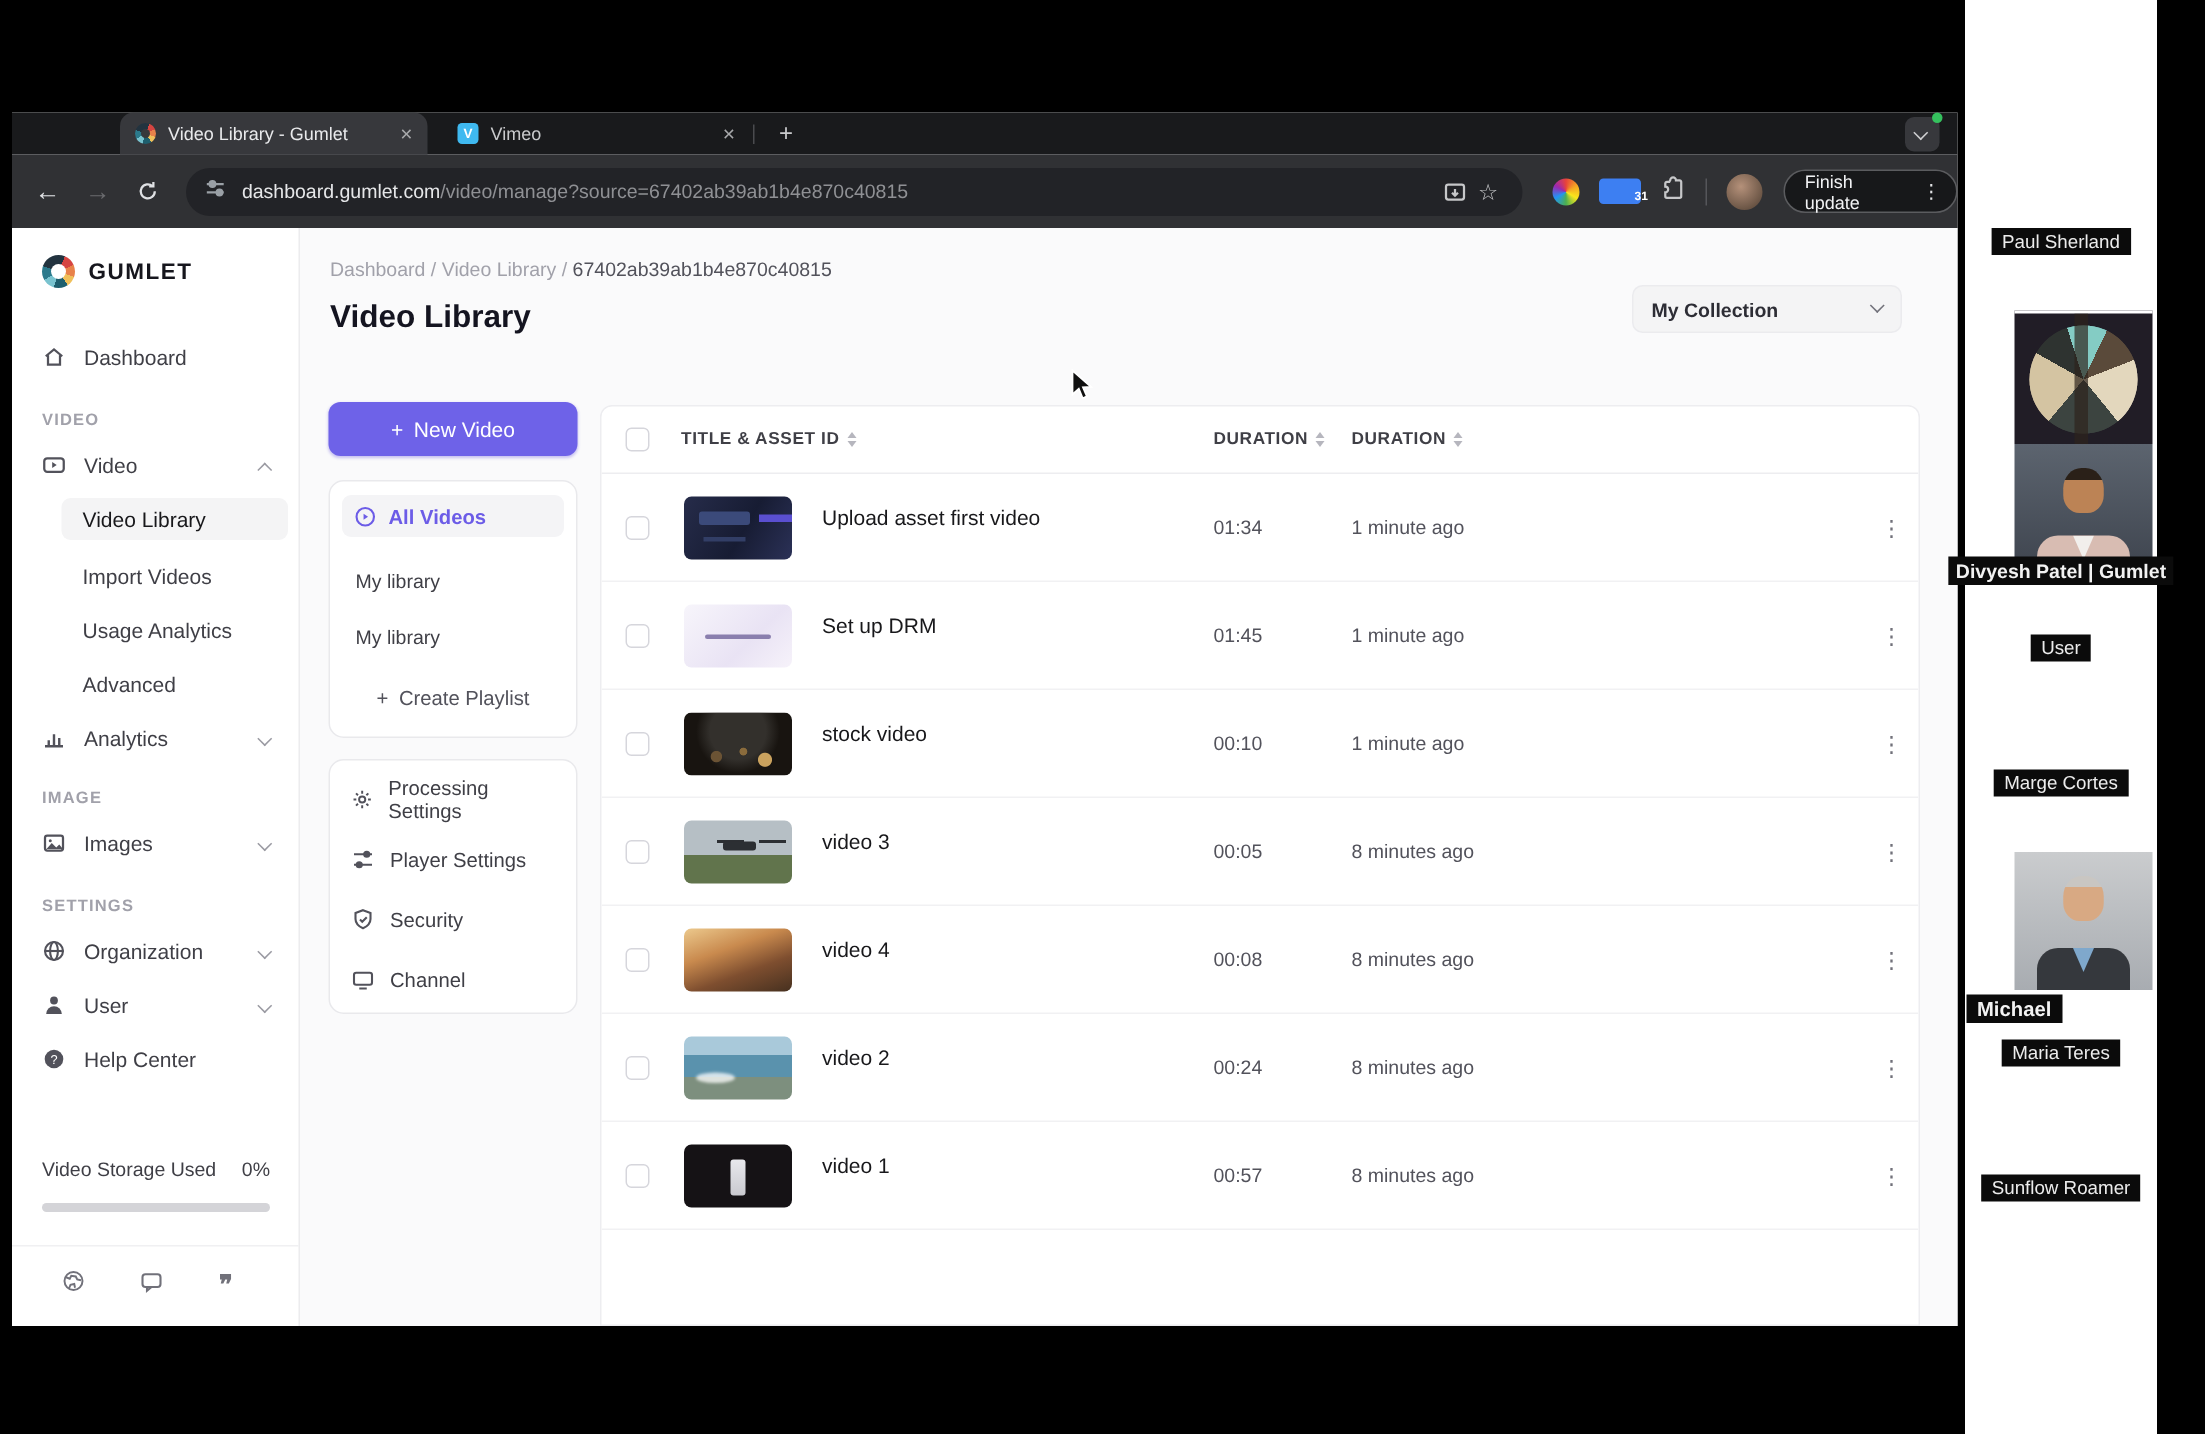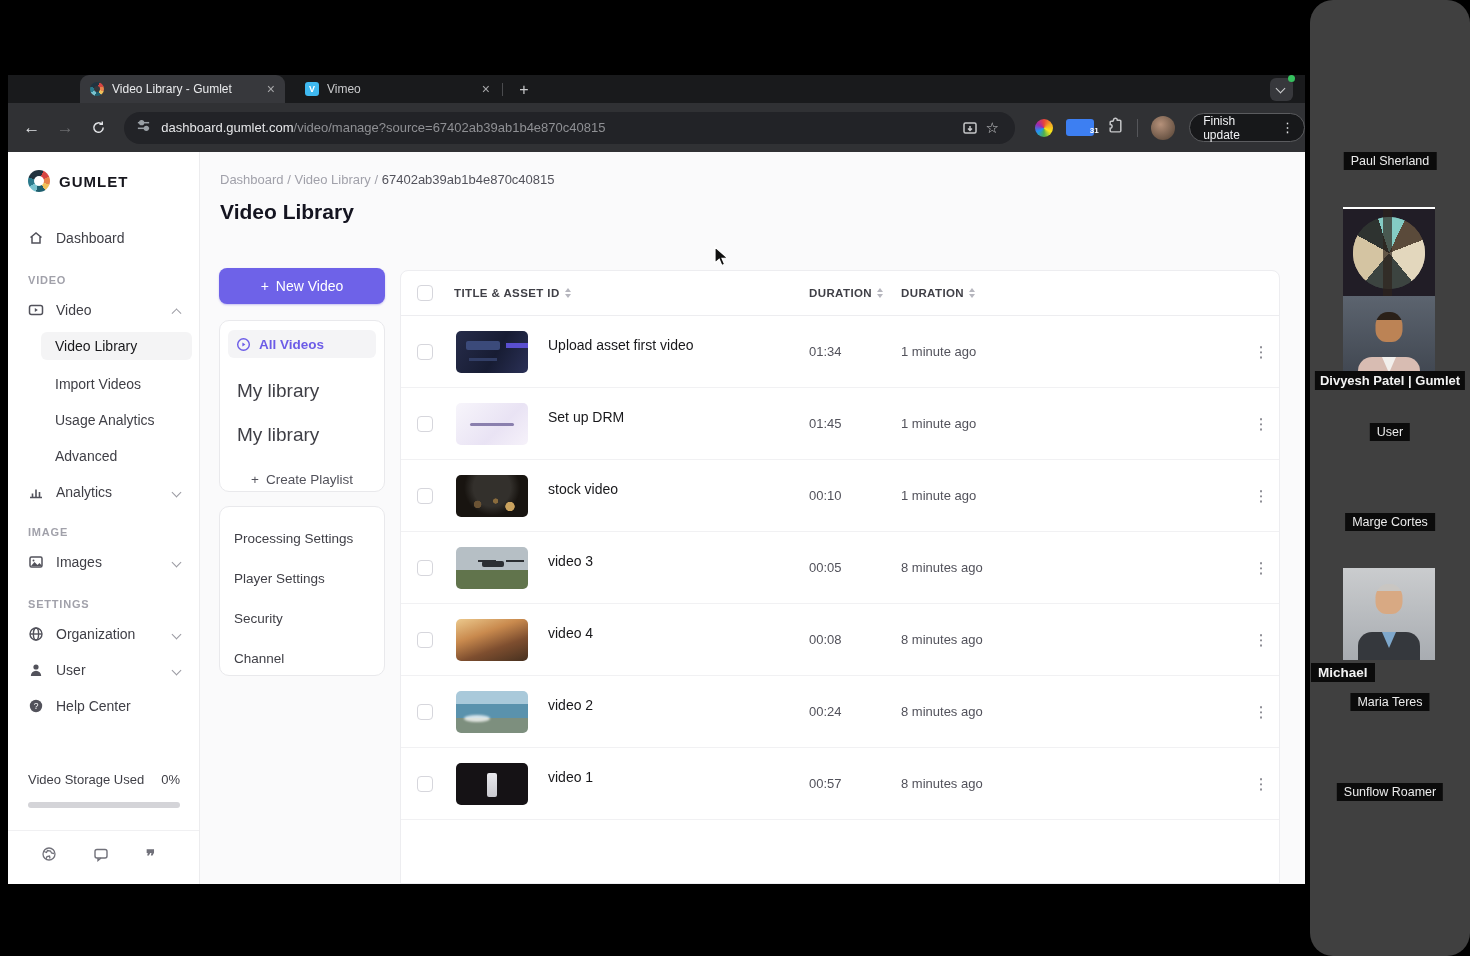--- a/index.html
+++ b/index.html
@@ -72,24 +72,24 @@
   .breadcrumb { position:absolute; left:20px; top:20px; font-size:13px; color:#a1a1aa; }
   .breadcrumb .cur { color:#52525b; }
   .page-title { position:absolute; left:20px; top:48px; font-size:21px; font-weight:bold; color:#141420; }
   .collection { position:absolute; left:888px; top:38px; width:180px; height:32px; background:#f4f4f5; border:1px solid #ebebee; border-radius:7px; display:flex; align-items:center; padding:0 12px; font-size:13px; font-weight:bold; color:#2d2d35; }
   .collection .chev { margin-left:auto; width:7px; height:7px; border-right:1.5px solid #71717a; border-bottom:1.5px solid #71717a; transform:rotate(45deg) translate(-2px,-2px); }
 
   .new-video-btn { position:absolute; left:19px; top:116px; width:166px; height:36px; background:#6e62e8; border-radius:8px; color:#fff; font-size:14px; display:flex; align-items:center; justify-content:center; gap:7px; box-shadow:0 1px 2px rgba(80,60,220,.3); }
   .card { position:absolute; left:19px; width:166px; background:#fff; border:1px solid #e9e9ec; border-radius:10px; }
   .card1 { top:168px; height:172px; padding:9px 8px; }
   .all-videos { height:28px; background:#f4f4f6; border-radius:6px; display:flex; align-items:center; gap:8px; padding:0 8px; color:#6c5ce7; font-size:13.5px; font-weight:bold; }
-  .lib-item { margin-top:22px; padding-left:9px; font-size:19px; color:#3f3f46; }
+  .lib-item { margin-top:22px; padding-left:9px; font-size:13px; color:#3f3f46; }
   .create-playlist { margin-top:26px; display:flex; align-items:center; justify-content:center; gap:7px; font-size:13.5px; color:#52525b; }
   .card2 { top:354px; height:170px; padding:14px 14px; }
-  .set-item { display:flex; align-items:flex-start; gap:10px; font-size:13.5px; color:#3f3f46; height:24px; margin-bottom:16px;flex-direction:column; }
+  .set-item { display:flex; align-items:center; gap:10px; font-size:13.5px; color:#3f3f46; height:24px; margin-bottom:16px; }
 
   
   .table-panel { position:absolute; left:200px; top:118px; width:880px; height:614px; background:#fff; border:1px solid #ededf0; border-radius:8px 8px 0 0; overflow:hidden; }
   .search-row { height:44px; display:flex; align-items:center; padding:0 16px; border-bottom:1px solid #f1f1f3; }
   .search-row input { border:none; outline:none; flex:1; font-size:13.5px; color:#3f3f46; margin-left:10px; font-family:"Liberation Sans",sans-serif; background:transparent; }
   .search-row input::placeholder { color:#9ca3af; }
   .filters { display:flex; align-items:center; gap:7px; font-size:13px; color:#52525b; margin-right:26px; }
   .thead { height:45px; display:grid; grid-template-columns:44px 364px 92px 340px 40px; align-items:center; border-bottom:1px solid #ededf0; font-size:11.5px; font-weight:bold; color:#3f3f46; letter-spacing:0.4px; }
   .thead .cb-cell, .vrow .cb-cell { display:flex; justify-content:flex-end; padding-right:12px; }
   .th-inner { display:flex; align-items:center; gap:5px; padding-left:9px; }
@@ -106,21 +106,21 @@
   .thumb.night-street { background:radial-gradient(circle at 30% 70%, #6b5334 0 6%, transparent 7%), radial-gradient(circle at 55% 62%, #8a6b3c 0 5%, transparent 6%), radial-gradient(circle at 75% 75%, #caa25e 0 7%, transparent 8%), radial-gradient(circle at 50% 30%, #33302c 0 40%, transparent 60%), #181410; }
   .thumb.drone { background:linear-gradient(180deg,#b6bfc5 0 55%, #61744c 55% 100%); }
   .thumb.drone::after { content:""; position:absolute; left:26px; top:14px; width:22px; height:6px; border-radius:2px; background:#2c2f33; box-shadow:-6px -3px 0 -2px #2c2f33, 22px -3px 0 -2px #2c2f33; }
   .thumb.sunset-rocks { background:linear-gradient(160deg,#ecc98d 0%,#c98a4e 35%,#7e4e2f 65%,#46301f 100%); }
   .thumb.sea-cliff { background:linear-gradient(180deg,#a9c9da 0 30%,#5a92ad 30% 65%,#7d8f7e 65% 100%); }
   .thumb.sea-cliff::after { content:""; position:absolute; left:8px; top:24px; width:26px; height:7px; border-radius:50%; background:rgba(255,255,255,.75); filter:blur(1px); }
   .thumb.dark-bottle { background:#151215; }
   .thumb.dark-bottle::after { content:""; position:absolute; left:31px; top:10px; width:10px; height:24px; border-radius:2px; background:linear-gradient(180deg,#e8e8ec,#c9c9cf); box-shadow:0 24px 0 -21px #7c2430; }
 
   
-  .participants { position:absolute; left:1310px; top:0; width:160px; height:956px; background:#404040;border-radius:23px; }
+  .participants { position:absolute; left:1310px; top:0; width:128px; height:956px; background:#ffffff; }
   .pname { position:absolute; left:50%; transform:translateX(-50%); background:#0b0b0b; color:#ececec; font-size:12.5px; padding:2px 7px; white-space:nowrap; }
   .ptile { position:absolute; left:33px; width:92px; height:89px; overflow:hidden; }
   .tile-art { top:207px; background:#211d26; border-top:2px solid #fff; }
   .tile-art .artcircle { position:absolute; left:10px; top:8px; width:72px; height:72px; border-radius:50%; background:conic-gradient(from 220deg,#d4c4a2 0 22%,#2e3330 22% 34%,#84ccc4 34% 46%,#5a4a3a 46% 58%,#e3d7bd 58% 78%,#3c4440 78% 100%); }
   .tile-art .artbar { position:absolute; left:40px; top:0; width:9px; height:100%; background:#3a2f28; opacity:.8; }
   .tile-person { background:linear-gradient(180deg,#5c646f,#3d434d); }
   .tile-divyesh { top:296px; }
   .tile-michael { top:568px; height:92px; background:linear-gradient(180deg,#caccce,#a8acb1); }
   .person-head { position:absolute; left:50%; transform:translateX(-50%); top:16px; width:27px; height:30px; border-radius:45% 45% 40% 40%; background:linear-gradient(180deg,#2a2018 0 26%, #bc8355 26%); }
   .tile-michael .person-head { background:linear-gradient(180deg,#c9c6c2 0 24%, #d8a983 24%); }
@@ -336,20 +336,24 @@
     <div class="main">
       <div class="breadcrumb">
         <span>Dashboard</span>
         <span>/</span>
         <span>Video Library</span>
         <span>/</span>
         <span class="cur">67402ab39ab1b4e870c40815</span>
       </div>
       <div class="page-title">Video Library</div>
 
+      <div class="collection">
+        <span>My Collection</span>
+        <span class="chev"></span>
+      </div>
 
       <div class="new-video-btn">
         <span>+</span>
         <span>New Video</span>
       </div>
 
       <div class="card card1">
         <div class="all-videos">
           <svg width="15" height="15" viewBox="0 0 16 16">
               <circle cx="8" cy="8" r="6.2" fill="none" stroke="#6c5ce7" stroke-width="1.5"></circle>

